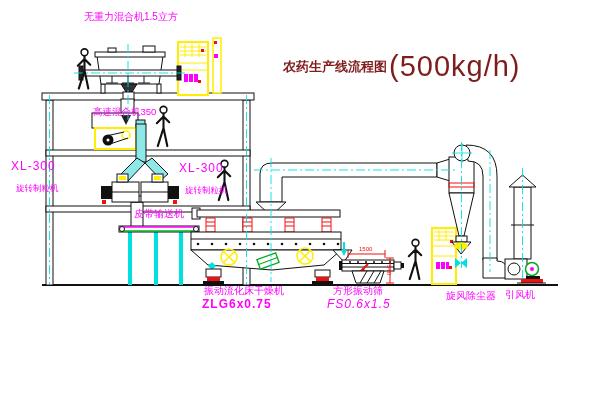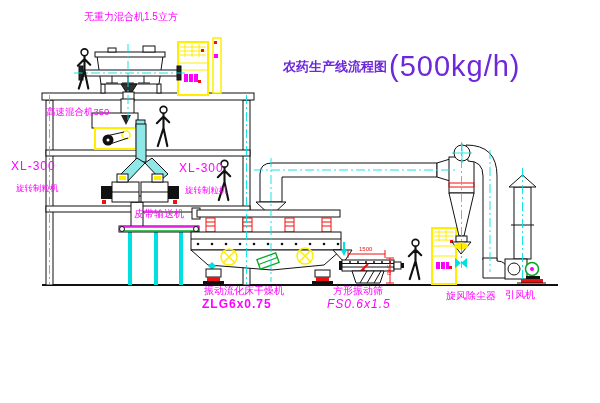--- a/index.html
+++ b/index.html
@@ -4,21 +4,21 @@
 <style>
   html,body{margin:0;padding:0;background:#fff;}
   #canvas{position:relative;width:600px;height:403px;background:#fff;overflow:hidden;
           font-family:"Liberation Sans",sans-serif;}
   #canvas svg{position:absolute;left:0;top:0;}
   .lbl{position:absolute;color:#f0f;white-space:nowrap;line-height:1;}
   .lbl-sm{font-size:10px;}
   .lbl-md{font-size:10px;}
   .lbl-model{font-size:12px;letter-spacing:1px;}
   .lbl-dim{color:#e11;font-size:6px;letter-spacing:0;}
-  #title{position:absolute;left:283px;top:50px;color:#6d28d9;display:flex;align-items:flex-start;}
+  #title{position:absolute;left:283px;top:50px;color:#7f1d1d;display:flex;align-items:flex-start;}
   #title .t-zh{font-size:13px;font-weight:bold;margin-top:8px;}
   #title .t-cap{font-size:29px;font-weight:normal;letter-spacing:1px;margin-left:2px;}
   .rot90{transform:rotate(90deg);transform-origin:left top;}
 </style>
 </head>
 <body>
 
 <div id="canvas">
 
 <svg width="600" height="403" viewBox="0 0 600 403">
@@ -255,21 +255,21 @@
     <use href="#person" x="405" y="236" width="21" height="48"></use>
   </g>
 </svg>
 
 <div id="title">
   <span class="t-zh">农药生产线流程图</span>
   <span class="t-cap">(500kg/h)</span>
 </div>
 
 <div class="lbl lbl-md" style="left:84px;top:12px;">无重力混合机1.5立方</div>
-<div class="lbl lbl-sm" style="left:46px;top:107px;font-size:9.5px;">高速混合机350</div>
+<div class="lbl lbl-sm" style="left:46px;top:107px;font-size:9.5px;padding-left:47px;">高速混合机350</div>
 
 <div class="lbl lbl-model" style="left:11px;top:160px;">XL-300</div>
 <div class="lbl" style="left:16px;top:184px;font-size:8.5px;">旋转制粒机</div>
 <div class="lbl lbl-model" style="left:179px;top:162px;">XL-300</div>
 <div class="lbl" style="left:185px;top:186px;font-size:8.5px;">旋转制粒机</div>
 
 <div class="lbl lbl-sm" style="left:134px;top:209px;">皮带输送机</div>
 
 <div class="lbl lbl-sm" style="left:204px;top:286px;">振动流化床干燥机</div>
 <div class="lbl lbl-model" style="left:202px;top:298px;font-weight:bold;">ZLG6x0.75</div>

